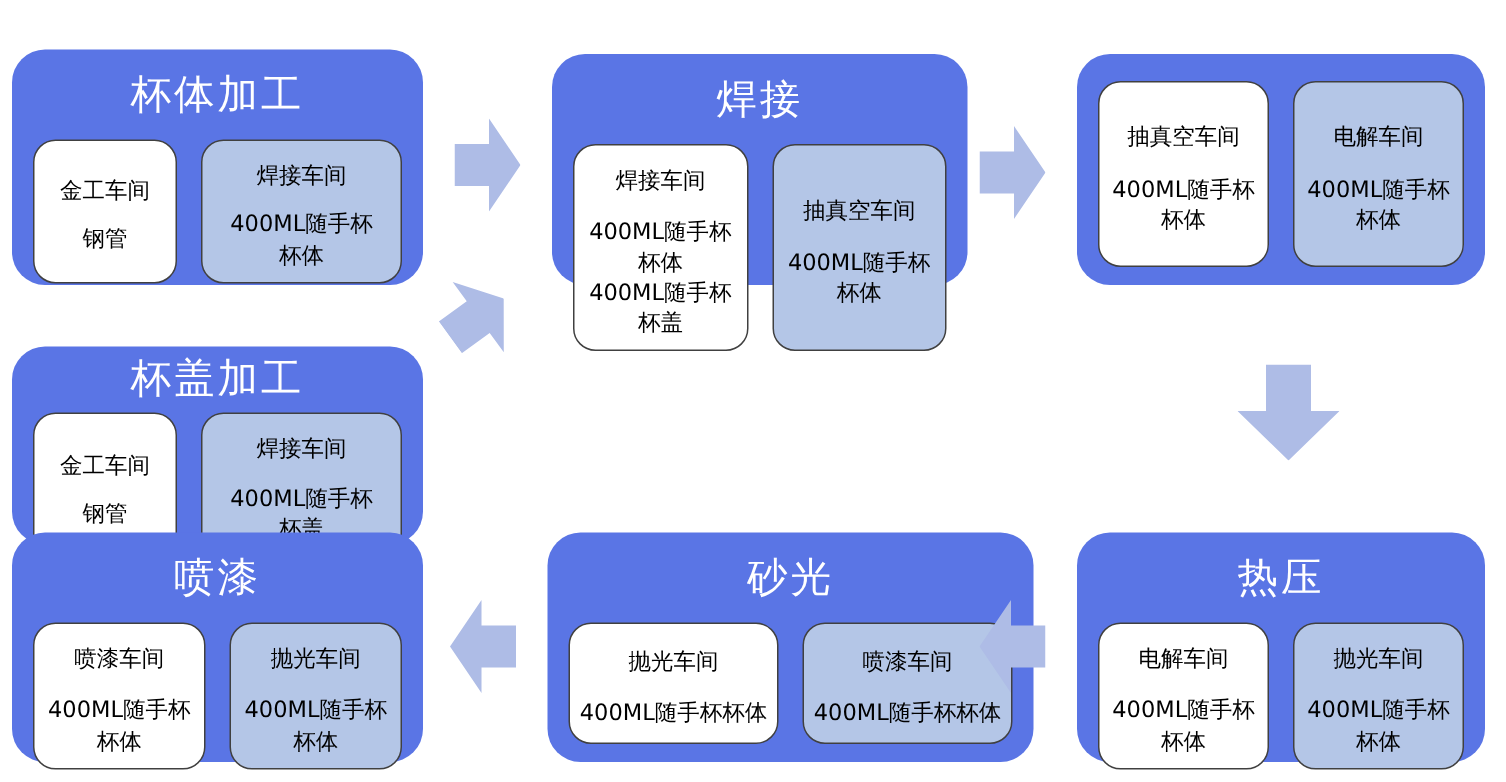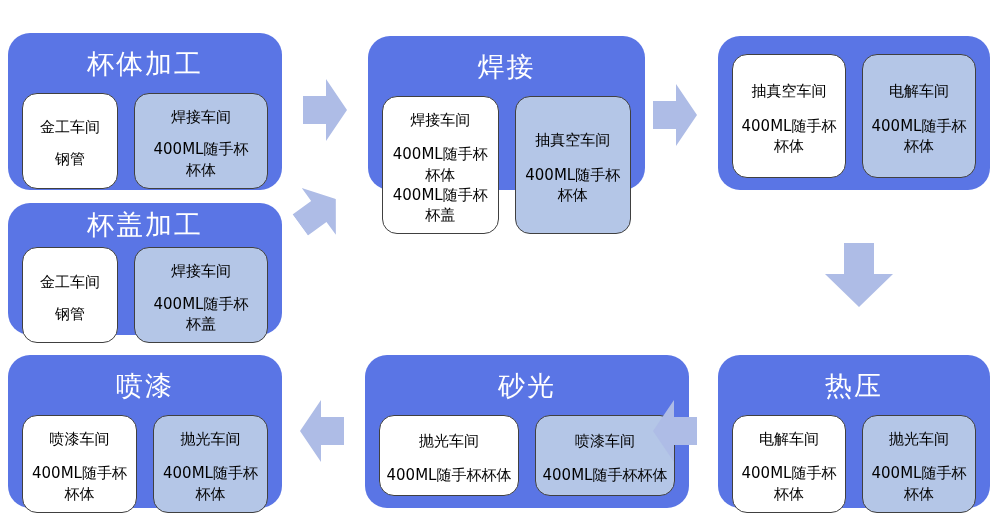--- a/index.html
+++ b/index.html
@@ -55,21 +55,21 @@
   .card--light{background:var(--card-light);}
   .card-title{font-size:15px;margin-top:6px;line-height:1.3;}
   .card-body{
     font-size:15px;line-height:1.35;margin-top:14px;
     white-space:pre-line;
   }
   
   .node--cup .card--white{flex:0 0 96px;}
   .node--cup .card--light .card-body{max-width:96px;margin-left:auto;margin-right:auto;}
   .node--cup .card-body{margin-top:12px;}
-  #node-cup-lid{padding-top:4px;}
+  #node-cup-lid{padding-top:4px;margin-top:28px;}
   #node-cup-lid .node-title{line-height:1.35;}
   #node-cup-lid .cards{margin-top:4px;}
 
   
   #node-cup-body {left:8px;  top:33px;  width:274px; height:157px;}
   #node-cup-lid  {left:8px;  top:203px; width:274px; height:132px;}
   #node-welding  {left:368px;top:36px;  width:277px; height:154px;}
   #node-stamping {left:718px;top:36px;  width:272px; height:154px;}
   #node-hot-press{left:718px;top:355px; width:272px; height:153px;}
   #node-sanding  {left:365px;top:355px; width:324px; height:153px;}

